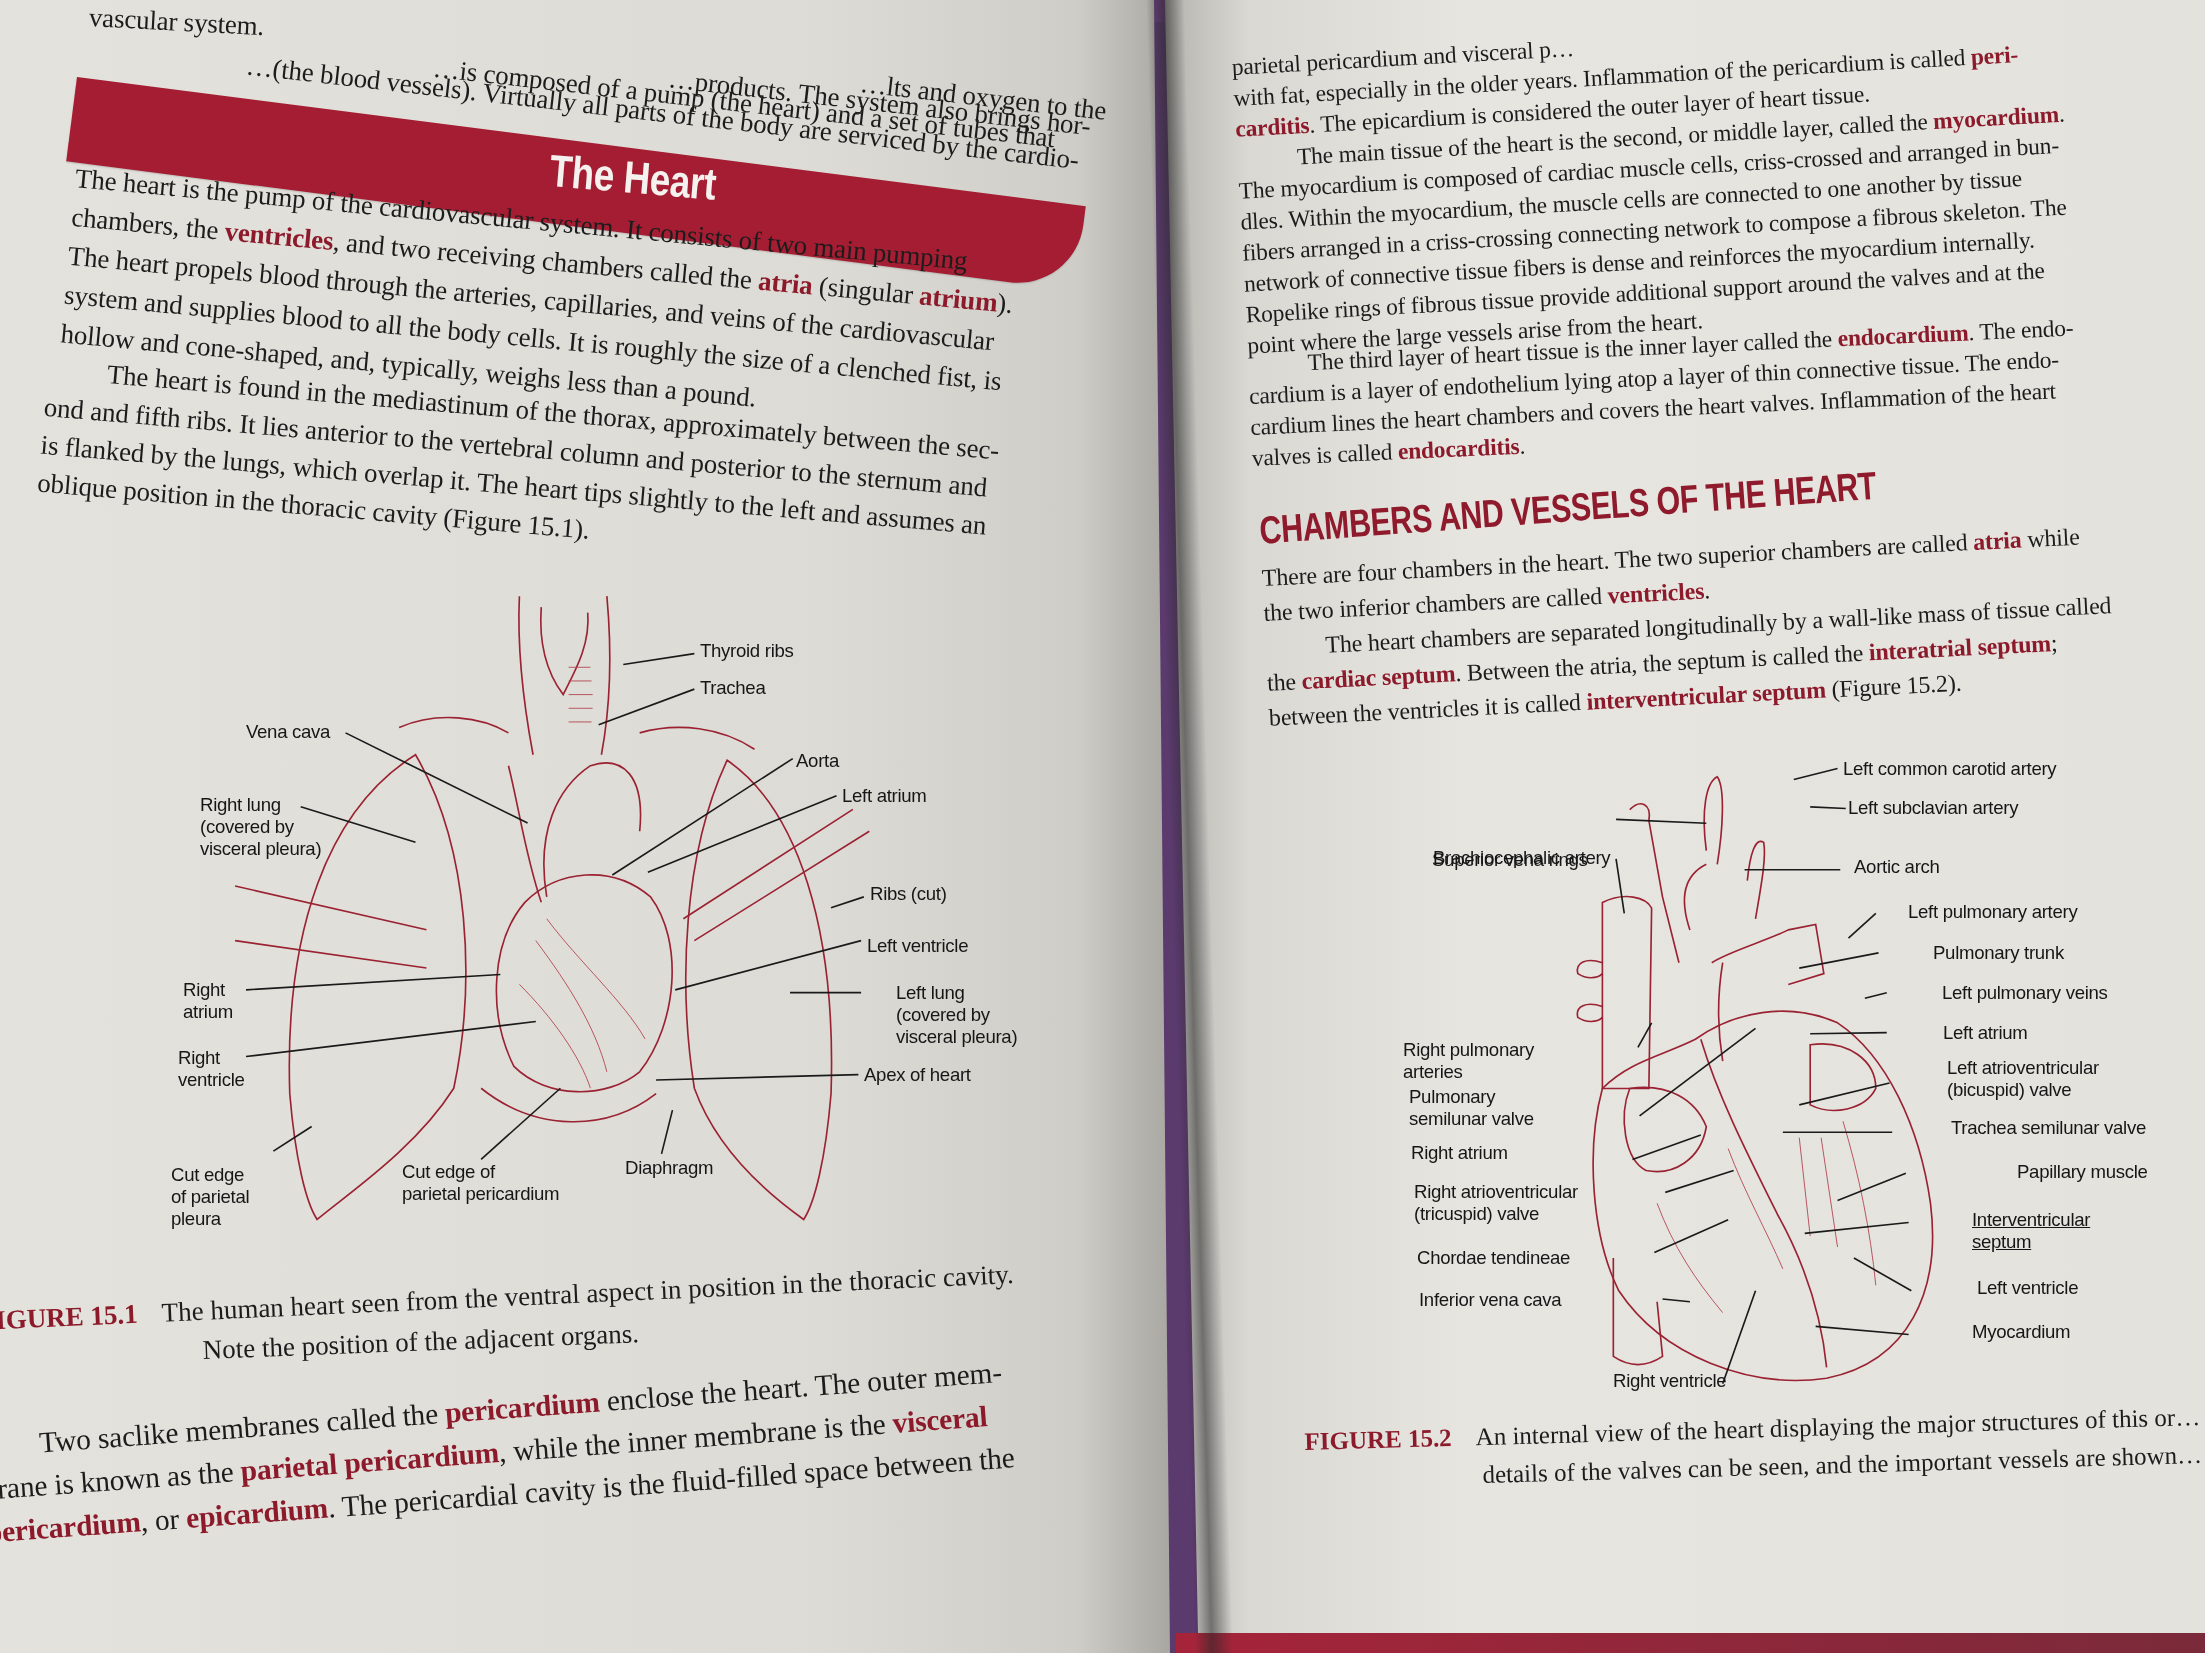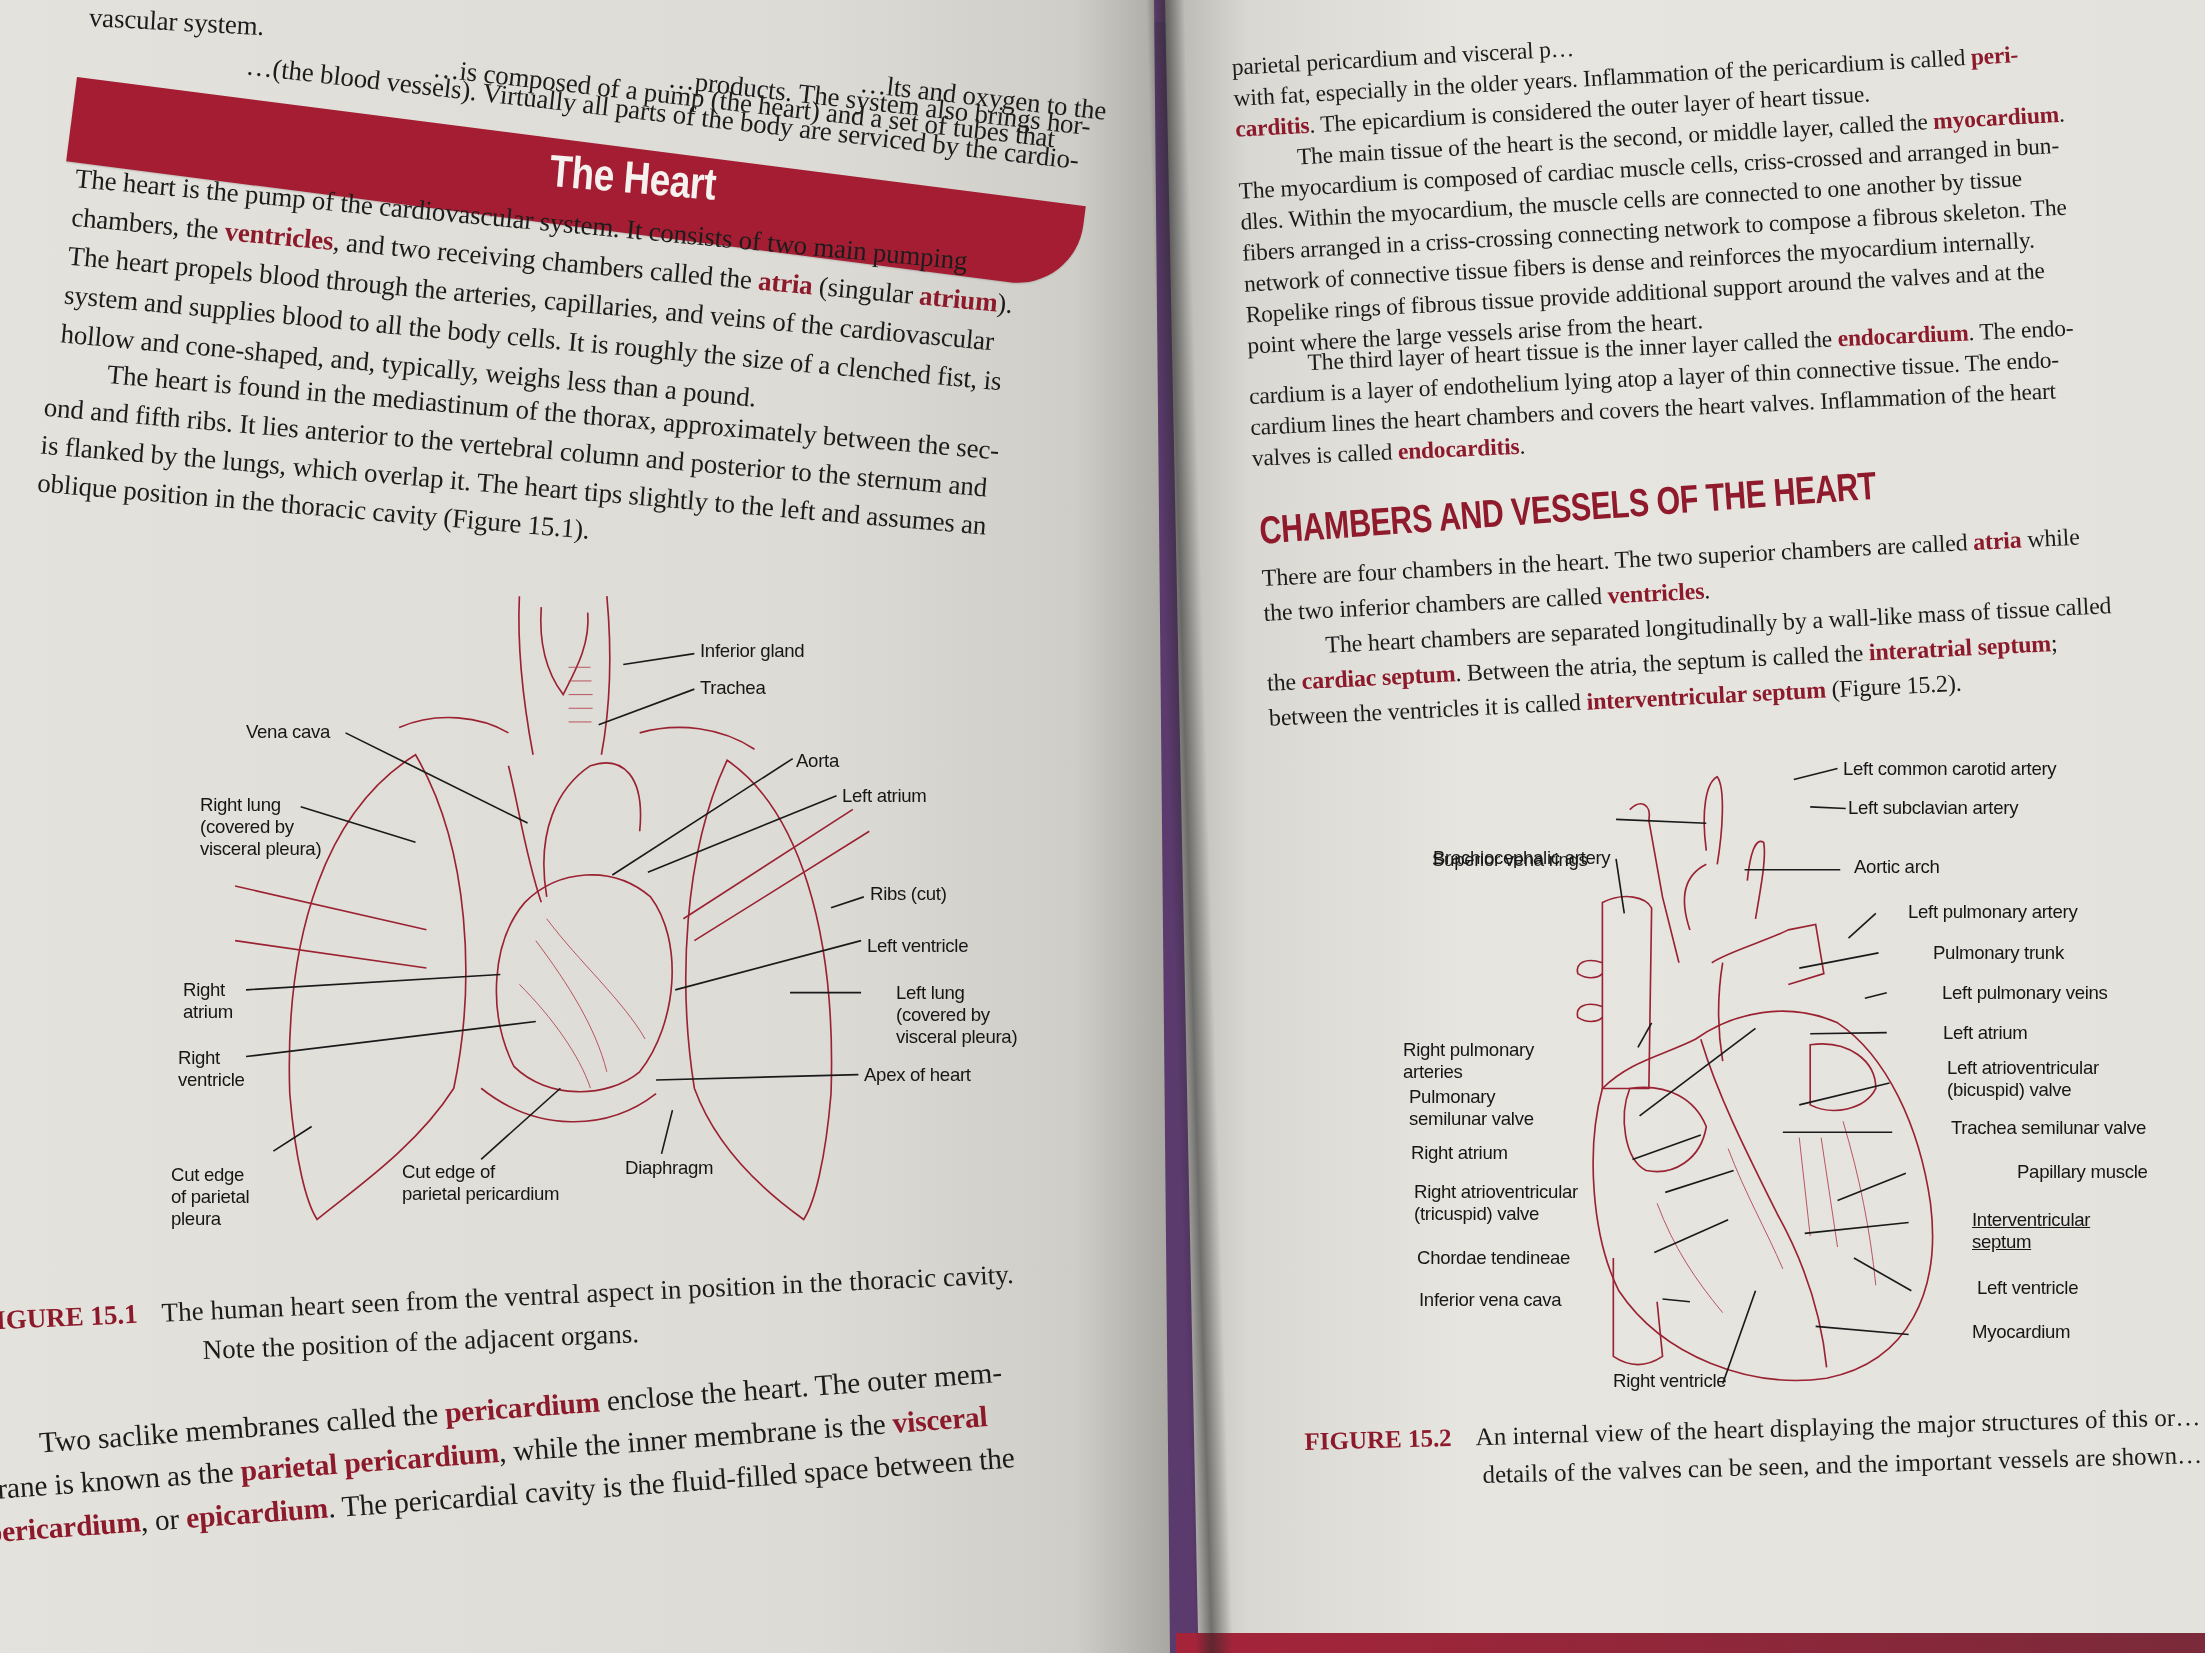--- a/index.html
+++ b/index.html
@@ -146,21 +146,21 @@
       <path class="lead" d="M1575 1720 L1235 1810"></path>
       <path class="lead" d="M1575 1815 L1445 1815"></path>
       <path class="lead" d="M450 1810 L915 1782"></path>
       <path class="lead" d="M450 1932 L980 1868"></path>
       <path class="lead" d="M1570 1965 L1200 1975"></path>
       <path class="lead" d="M500 2105 L570 2060"></path>
       <path class="lead" d="M880 2120 L1025 1990"></path>
       <path class="lead" d="M1210 2110 L1230 2030"></path>
     </svg>
 
-    <div class="fig-label" style="left:700px; top:640px;">Inferior gland</div>
+    <div class="fig-label" style="left:700px; top:640px;">Thyroid ribs</div>
     <div class="fig-label" style="left:700px; top:677px;">Trachea</div>
     <div class="fig-label" style="left:246px; top:721px;">Vena cava</div>
     <div class="fig-label" style="left:796px; top:750px;">Aorta</div>
     <div class="fig-label" style="left:842px; top:785px;">Left atrium</div>
     <div class="fig-label" style="left:200px; top:794px;">
       <div>Right lung</div>
       <div>(covered by</div>
       <div>visceral pleura)</div>
     </div>
     <div class="fig-label" style="left:870px; top:883px;">Ribs (cut)</div>

